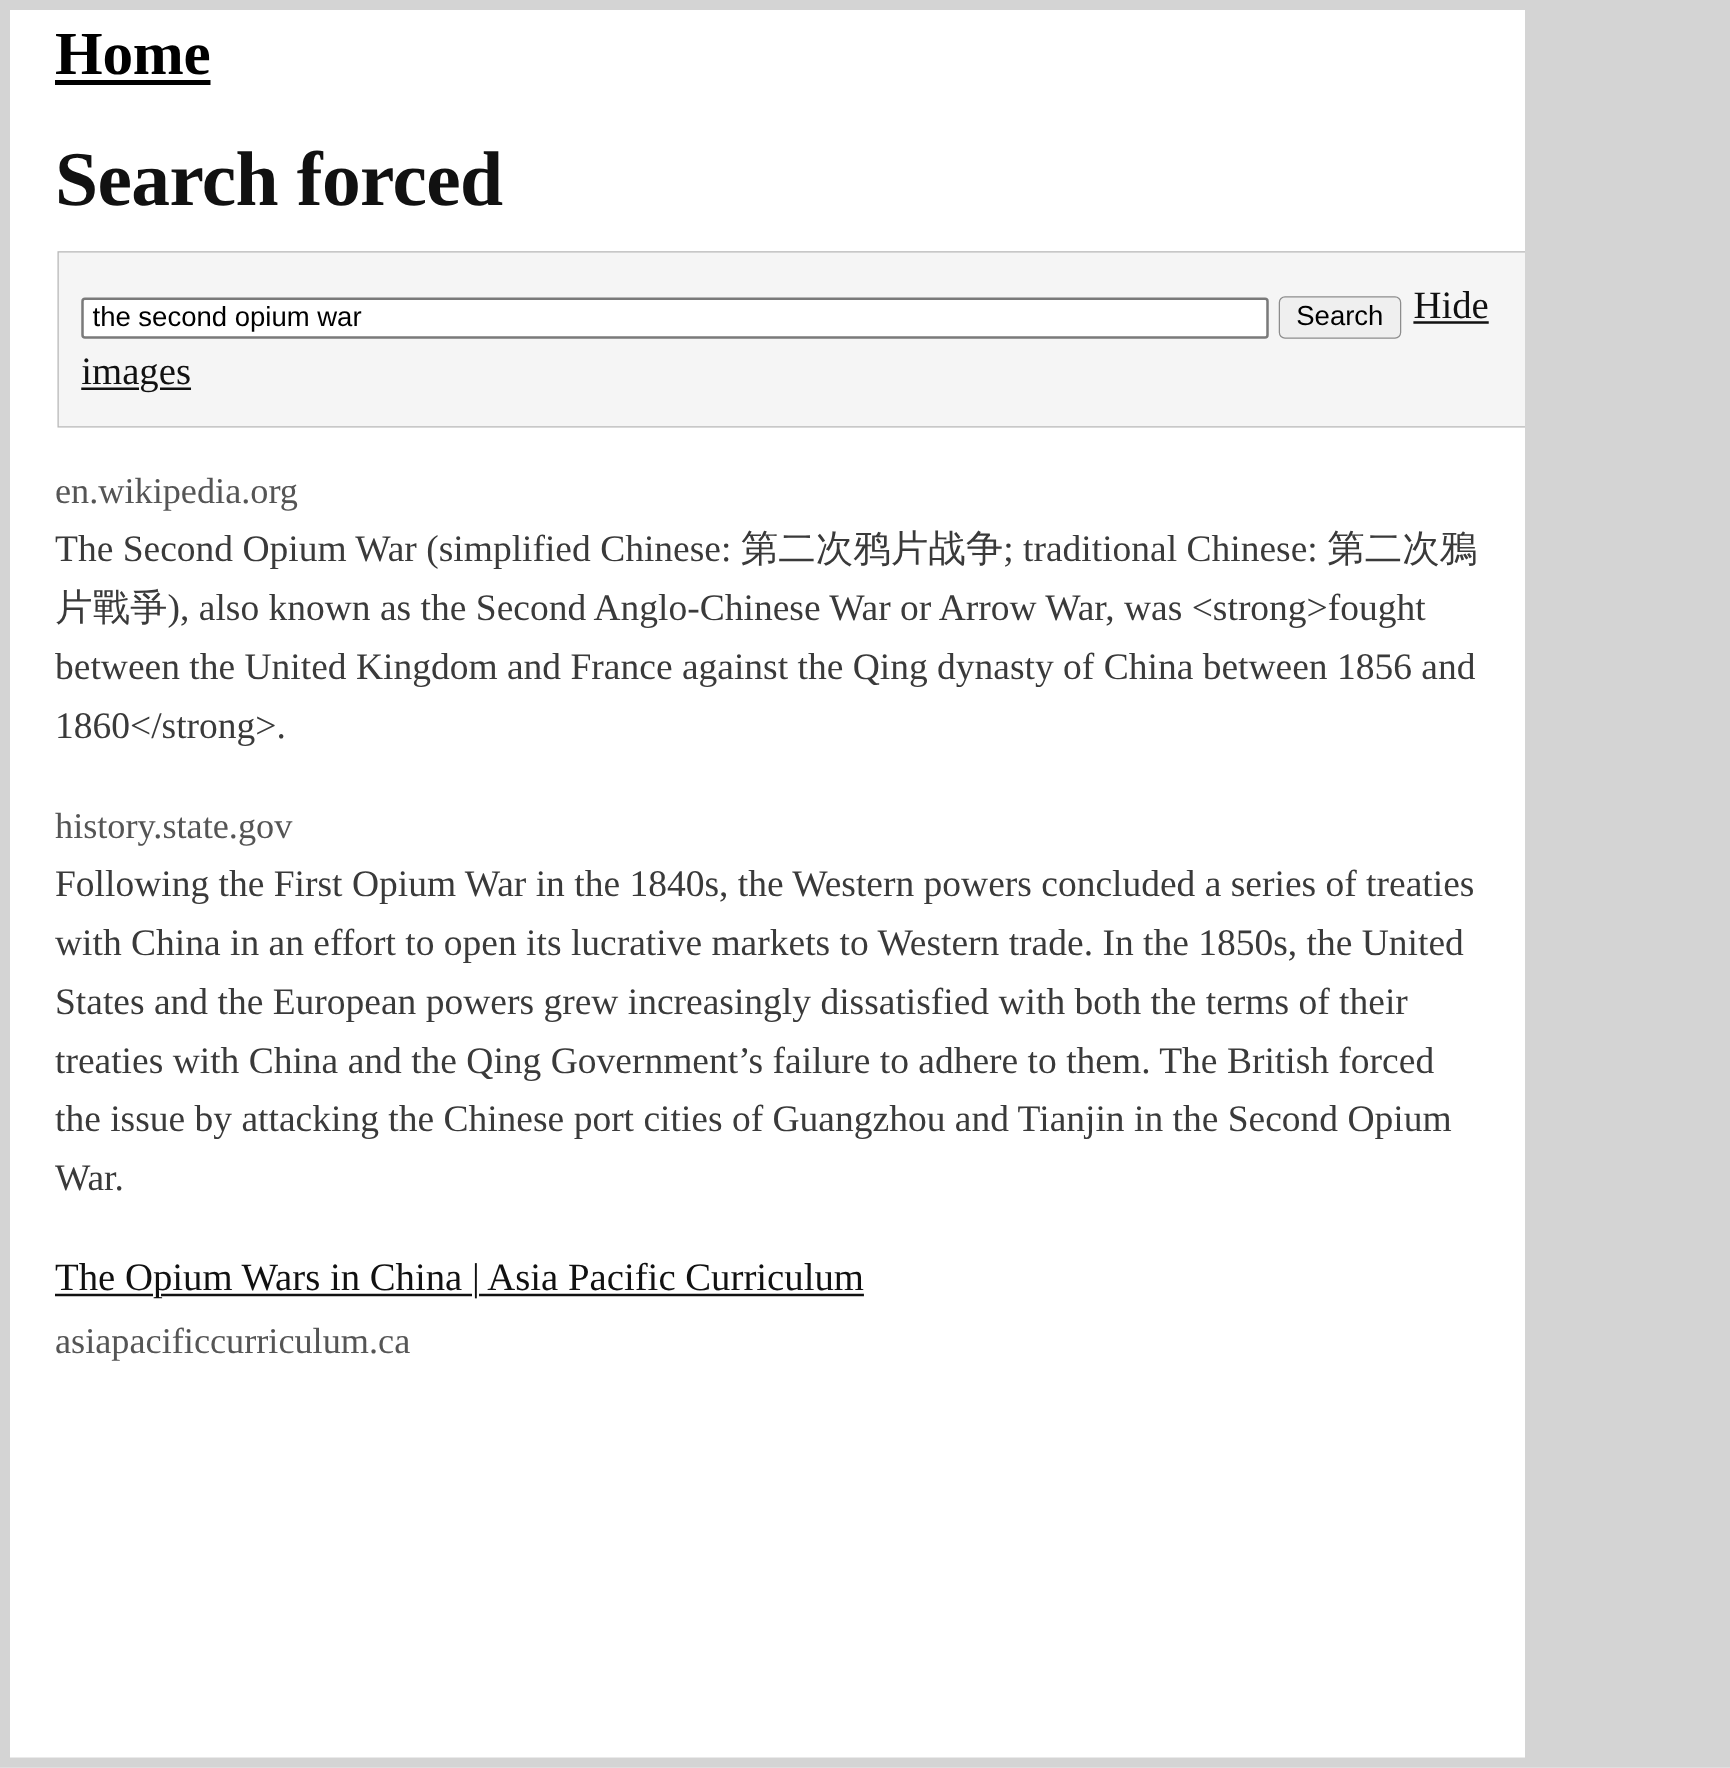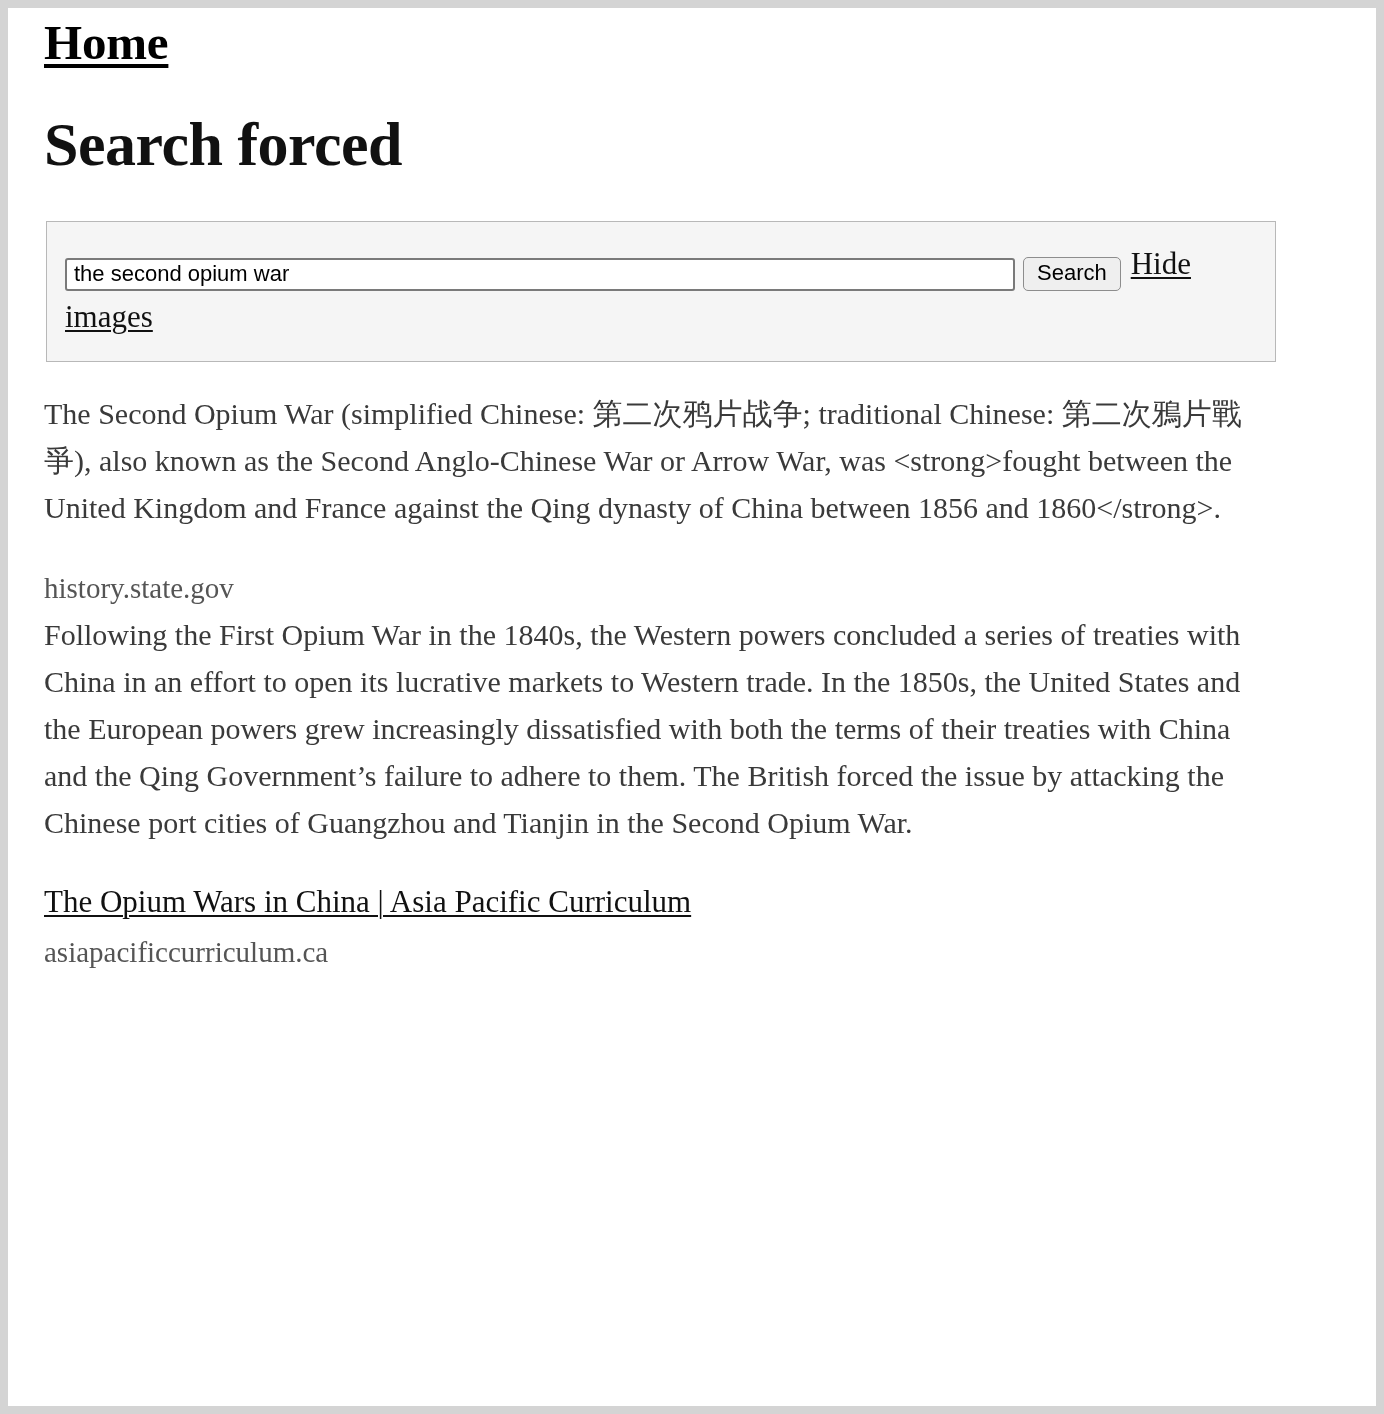--- a/index.html
+++ b/index.html
@@ -11,21 +11,21 @@
   body {
     width: 1384px;
     height: 1414px;
     font-family: "Liberation Serif", "DejaVu Serif", serif;
     -webkit-font-smoothing: antialiased;
   }
   .page {
     position: absolute;
     left: 8px;
     top: 8px;
-    width: 1368px;
+    width: 1212px;
     height: 1398px;
     background: #ffffff;
     overflow: hidden;
     box-sizing: border-box;
   }
   .inner {
     padding: 0 36px;
   }
 
   
@@ -53,21 +53,21 @@
     padding: 0;
     font-size: 62px;
     line-height: 1.0;
     font-weight: bold;
     color: #111111;
     letter-spacing: -0.5px;
   }
 
   
   .search-form {
-    margin-top: 46px;
+    margin-top: 26px;
     margin-left: 2px;
     width: 1230px;
     box-sizing: border-box;
     background: #f5f5f5;
     border: 1px solid #b8b8b8;
     padding: 16px 18px 18px 18px;
     line-height: 1.0;
   }
   .search-row {
     font-size: 0;
@@ -171,20 +171,21 @@
       <div class="search-row">
         <input class="search-input" type="text" value="the second opium war" style="">
         <button class="search-button" type="submit">Search</button>
         <span class="hide-wrap"><a class="hide-images-link" href="#">Hide images</a></span>
       </div>
     </form>
 
     <div class="results">
 
       <div class="result">
+        <div class="result-url">en.wikipedia.org</div>
         <div class="result-snippet">The Second Opium War (simplified Chinese: 第二次鸦片战争; traditional Chinese: 第二次鴉片戰爭), also known as the Second Anglo-Chinese War or Arrow War, was &lt;strong&gt;fought between the United Kingdom and France against the Qing dynasty of China between 1856 and 1860&lt;/strong&gt;.</div>
       </div>
 
       <div class="result">
         <div class="result-url">history.state.gov</div>
         <div class="result-snippet">Following the First Opium War in the 1840s, the Western powers concluded a series of treaties with China in an effort to open its lucrative markets to Western trade. In the 1850s, the United States and the European powers grew increasingly dissatisfied with both the terms of their treaties with China and the Qing Government’s failure to adhere to them. The British forced the issue by attacking the Chinese port cities of Guangzhou and Tianjin in the Second Opium War.</div>
       </div>
 
       <div class="result">
         <div class="result-title-line"><a class="result-title" href="#">The Opium Wars in China | Asia Pacific Curriculum</a></div>

